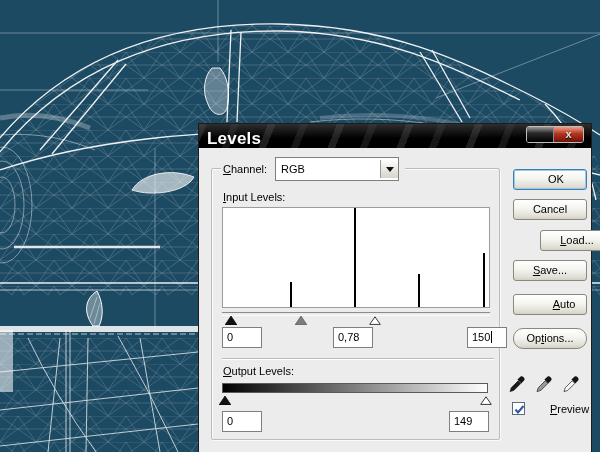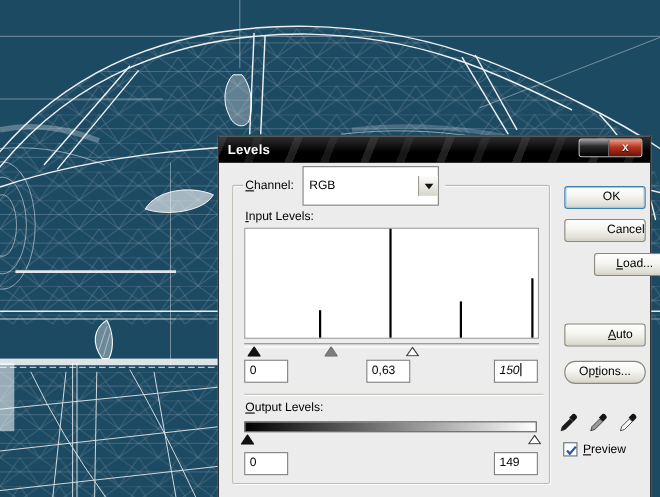--- a/index.html
+++ b/index.html
@@ -11,38 +11,38 @@
   
   .dialog{position:absolute;left:198px;top:123px;width:394px;height:340px;
           background:#ececec;border:1px solid #1c1c1c;box-sizing:border-box;
           font-size:11px;color:#000;}
   .titlebar{position:relative;height:24px;
      background:
        repeating-linear-gradient(112deg, rgba(82,82,82,.38) 0 7px, rgba(0,0,0,0) 7px 30px,
                                  rgba(70,70,70,.32) 30px 37px, rgba(0,0,0,0) 37px 64px),
        linear-gradient(#2e2e2e,#000 60%,#000);}
   .titlebar .title{position:absolute;left:8px;top:5px;color:#fff;font-weight:bold;
-     font-size:12px;letter-spacing:.2px;}
+     font-size:17px;letter-spacing:.2px;}
   .caption-buttons{position:absolute;top:2px;right:7px;height:17px;width:58px;display:flex;
      border:1px solid #bfbfbf;border-radius:3px;overflow:hidden;box-sizing:border-box;}
   .cap-min{width:26px;background:linear-gradient(#9a9a9a,#2a2a2a 40%,#000);border-right:1px solid #8a8a8a;}
   .cap-close{flex:1;background:linear-gradient(#f09c88,#b5351f 45%,#6e1007);
      color:#e6e6e6;font-weight:bold;font-size:11px;text-align:center;line-height:15px;
      text-shadow:0 1px 1px #000;}
 
   .content{position:absolute;left:0;top:24px;right:0;bottom:0;}
 
   .groupbox{position:absolute;left:12px;top:20px;width:287px;height:270px;
      border:1px solid #bdbdb2;border-radius:2px;
      box-shadow:inset 1px 1px 0 rgba(255,255,255,.75),1px 1px 0 rgba(255,255,255,.75);}
 
   .channel-row{position:absolute;left:22px;top:11px;height:20px;display:flex;align-items:center;
      background:#ececec;padding:0 6px 0 2px;}
   .channel-row .lbl{margin-right:8px;}
-  .combo{width:124px;height:36px;background:#fff;border:1px solid #7f7f7f;box-sizing:border-box;
+  .combo{width:124px;height:24px;background:#fff;border:1px solid #7f7f7f;box-sizing:border-box;
      display:flex;align-items:center;position:relative;}
   .combo .val{padding-left:5px;flex:1;}
   .combo .arrow-btn{width:17px;height:18px;background:linear-gradient(#fdfdfd,#d6d4ca);
      border-left:1px solid #9a9a9a;display:flex;align-items:center;justify-content:center;}
   .combo .arrow-btn::after{content:"";width:0;height:0;border-left:4px solid transparent;
      border-right:4px solid transparent;border-top:5px solid #111;}
 
   .sec-label{position:absolute;left:24px;}
   .u{text-decoration:underline;}
 
@@ -71,21 +71,21 @@
   
   .btn{position:absolute;left:314px;width:74px;height:21px;box-sizing:border-box;
      background:linear-gradient(#ffffff,#f4f4f0 45%,#dfddd3 88%,#d2d0c6);
      border:1px solid #8a8878;border-radius:3px;font-size:11px;text-align:center;
      line-height:19px;color:#000;}
   .btn.default{border:1px solid #3c7fb1;box-shadow:inset 0 0 0 1px #9ecae3;padding-left:12px;}
 
   .droppers{position:absolute;left:308px;top:225px;width:84px;height:24px;display:flex;gap:5px;}
   .dropper{width:22px;height:22px;}
 
-  .preview-row{position:absolute;left:313px;top:254px;display:flex;align-items:center;}
+  .preview-row{position:absolute;left:313px;top:254px;display:flex;align-items:center;gap:20px;}
   .checkbox{width:13px;height:13px;background:#fff;border:1px solid #5c6b7a;box-sizing:border-box;
      margin-right:5px;position:relative;}
   .checkbox svg{position:absolute;left:0;top:0;visibility:hidden;}
   .checkbox.checked svg{visibility:visible;}
 </style>
 </head>
 <body>
 
 <div class="stage">
 
@@ -203,22 +203,22 @@
           </svg>
       </span>
       <span class="slider in" style="left: 170px;">
         <svg width="12" height="9">
             <polygon points="6,0.8 11.3,8.4 0.7,8.4" fill="#fff" stroke="#3a3a3a" stroke-width="1"></polygon>
           </svg>
       </span>
 
       <div class="row-in">
         <div class="field" style="left:23px;top:179px;"><span>0</span></div>
-        <div class="field" style="left:134px;top:179px;"><span>0,63</span></div>
-        <div class="field" style="left:250px;top:179px;font-style:italic;"><span>150</span><span class="caret"></span></div>
+        <div class="field" style="left:134px;top:179px;"><span>0,78</span></div>
+        <div class="field" style="left:268px;top:179px;"><span>150</span><span class="caret"></span></div>
       </div>
 
       <div class="etch"></div>
 
       <div class="sec-label" style="top:217px;"><span class="u">O</span><span>utput Levels:</span></div>
 
       <div class="gradbar"></div>
 
       <span class="slider out" style="left: 20px;">
         <svg width="12" height="9">
@@ -228,22 +228,23 @@
       <span class="slider out" style="left: 281px;">
         <svg width="12" height="9">
             <polygon points="6,0.8 11.3,8.4 0.7,8.4" fill="#fff" stroke="#3a3a3a" stroke-width="1"></polygon>
           </svg>
       </span>
 
       <div class="field" style="left:23px;top:263px;"><span>0</span></div>
       <div class="field" style="left:250px;top:263px;"><span>149</span></div>
 
       <div class="btn default" style="top:21px;"><span>OK</span></div>
-      <div class="btn" style="top:51px;text-align:right;"><span>Cancel</span></div>
+      <div class="btn" style="top:51px;"><span>Cancel</span></div>
       <div class="btn" style="top:82px;margin-left:27px;"><span class="u">L</span><span>oad...</span></div>
+      <div class="btn" style="top:112px;"><span class="u">S</span><span>ave...</span></div>
       <div class="btn" style="top:146px;padding-left:28px;"><span class="u">A</span><span>uto</span></div>
       <div class="btn" style="top:180px;border-radius:10px;"><span>Op</span><span class="u">t</span><span>ions...</span></div>
 
       <div class="droppers">
         <svg class="dropper" viewBox="0 0 22 22">
           <path d="M10.4 6.6 l2.2 -2.2 a2.7 2.7 0 0 1 4 -0.2 a2.7 2.7 0 0 1 -0.2 4 l-2.2 2.2 z" fill="#151515"></path>
           <path d="M3 18.6 l1.2 -3.8 7 -7 2.6 2.6 -7 7 z" fill="#1a1a1a" stroke="#222" stroke-width="0.7"></path>
         </svg>
         <svg class="dropper" viewBox="0 0 22 22">
           <path d="M10.4 6.6 l2.2 -2.2 a2.7 2.7 0 0 1 4 -0.2 a2.7 2.7 0 0 1 -0.2 4 l-2.2 2.2 z" fill="#151515"></path>

